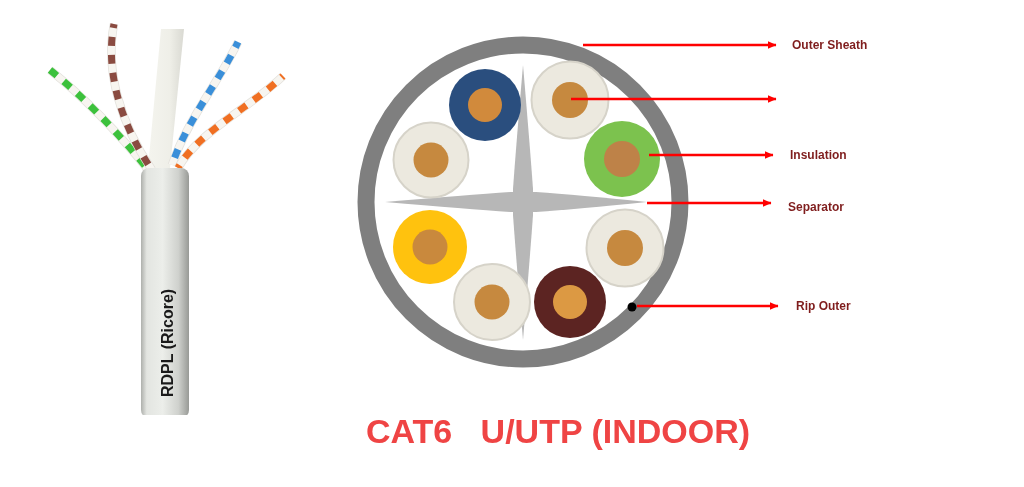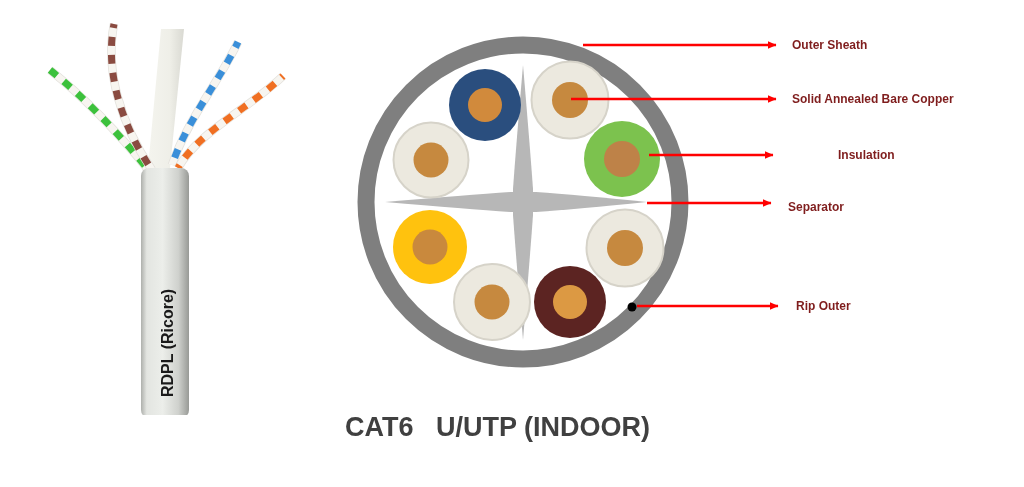--- a/index.html
+++ b/index.html
@@ -12,22 +12,22 @@
   .section-svg{left:0;top:0;}
   .pair-base{fill:none;stroke:#f7f5f0;stroke-width:7;}
   .pair-stripe{fill:none;stroke-width:7;stroke-dasharray:9 9;}
   .pair-outline{fill:none;stroke:#e3e1dc;stroke-width:8.5;}
   .white-cond{stroke:#d6d3c9;stroke-width:2;}
   .ann-label{
     position:absolute;transform:translateY(-50%);
     font-weight:bold;font-size:12px;color:#7f1d1d;white-space:nowrap;line-height:1;
   }
   .page-title{
-    position:absolute;left:345px;top:412px;
-    font-weight:bold;font-size:27px;color:#404040;white-space:pre;letter-spacing:0px;
+    position:absolute;left:366px;top:412px;
+    font-weight:bold;font-size:34px;color:#ef4444;white-space:pre;letter-spacing:0px;
   }
   .jacket-text{
     font-family:"Liberation Sans",sans-serif;font-weight:bold;font-size:16px;fill:#1a1a1a;
   }
 </style>
 </head>
 <body>
 
 <div class="canvas">
 
@@ -125,20 +125,19 @@
     <circle cx="632" cy="307" r="4.5" fill="#000000"></circle>
 
     <line x1="583" y1="45" x2="776" y2="45" stroke-width="2.5" marker-end="url(#arrowHead)" stroke="#ff0000"></line>
     <line x1="571" y1="99" x2="776" y2="99" stroke-width="2.5" marker-end="url(#arrowHead)" stroke="#ff0000"></line>
     <line x1="649" y1="155" x2="773" y2="155" stroke-width="2.5" marker-end="url(#arrowHead)" stroke="#ff0000"></line>
     <line x1="647" y1="203" x2="771" y2="203" stroke-width="2.5" marker-end="url(#arrowHead)" stroke="#ff0000"></line>
     <line x1="637" y1="306" x2="778" y2="306" stroke-width="2.5" marker-end="url(#arrowHead)" stroke="#ff0000"></line>
   </svg>
 
   <div class="ann-label" style="left:792px;top:45px;">Outer Sheath</div>
-  <div class="ann-label" style="left:792px;top:99px;">Solid Annealed Bare Copper</div>
-  <div class="ann-label" style="left:790px;top:155px;margin-left:48px;">Insulation</div>
+  <div class="ann-label" style="left:790px;top:155px;">Insulation</div>
   <div class="ann-label" style="left:788px;top:207px;">Separator</div>
   <div class="ann-label" style="left:796px;top:306px;">Rip Outer</div>
 
   <div class="page-title">CAT6   U/UTP (INDOOR)</div>
 
 </div>
 
 </body></html>

